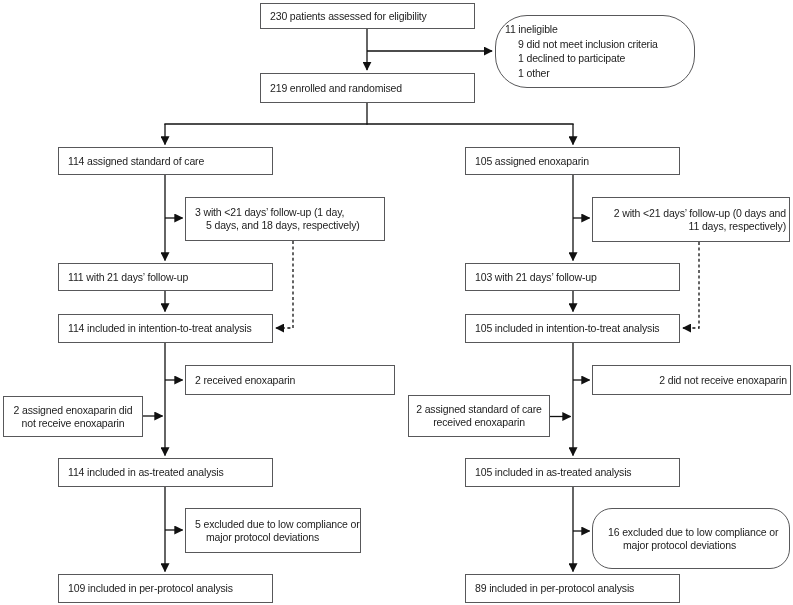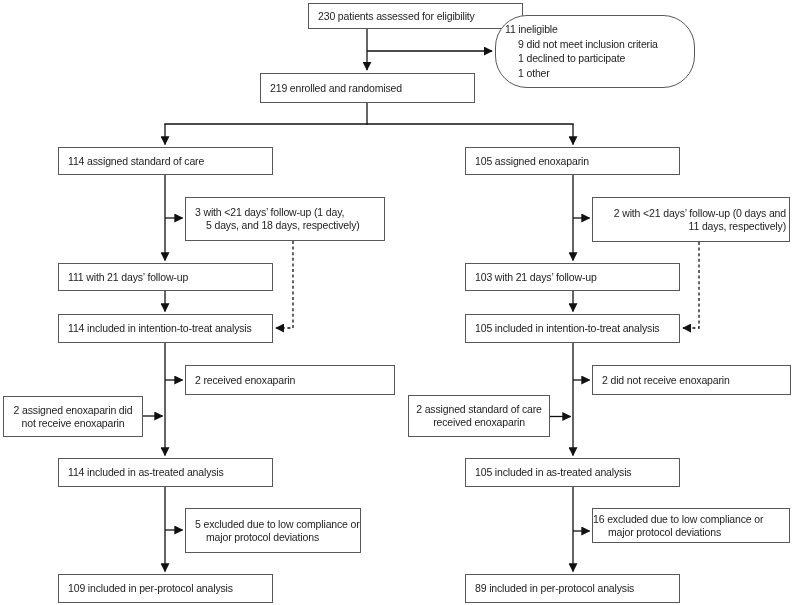--- a/index.html
+++ b/index.html
@@ -90,21 +90,21 @@
       <line x1="573" y1="291" x2="573" y2="311.5" marker-end="url(#arr)"></line>
       <polyline points="699,242 699,328 683,328" marker-end="url(#arr)" stroke-dasharray="3 2.6"></polyline>
       <line x1="573" y1="343" x2="573" y2="455.5" marker-end="url(#arr)"></line>
       <line x1="573" y1="380" x2="589.5" y2="380" marker-end="url(#arr)"></line>
       <line x1="550" y1="416.5" x2="570.5" y2="416.5" marker-end="url(#arr)"></line>
       <line x1="573" y1="487" x2="573" y2="571.5" marker-end="url(#arr)"></line>
       <line x1="573" y1="531" x2="589.5" y2="531" marker-end="url(#arr)"></line>
     </g>
   </svg>
 
-  <div class="box" style="left:260px; top:3px; width:215px; height:26px;margin-left:48px;">
+  <div class="box" style="left:260px; top:3px; width:215px; height:26px;">
     <span class="line">230 patients assessed for eligibility</span>
   </div>
 
   <div class="box list-box" style="left:495px; top:15px; width:200px; height:73px;">
     <span class="line">11 ineligible</span>
     <span class="line sub">9 did not meet inclusion criteria</span>
     <span class="line sub">1 declined to participate</span>
     <span class="line sub">1 other</span>
   </div>
 
@@ -161,34 +161,34 @@
   </div>
 
   <div class="box" style="left:465px; top:263px; width:215px; height:28px;">
     <span class="line">103 with 21 days’ follow-up</span>
   </div>
 
   <div class="box" style="left:465px; top:314px; width:215px; height:29px;">
     <span class="line">105 included in intention-to-treat analysis</span>
   </div>
 
-  <div class="box" style="left:592px; top:365px; width:199px; height:30px;">
+  <div class="box" style="left:592px; top:365px; width:199px; height:30px;text-align:right;">
     <span class="line">2 did not receive enoxaparin</span>
   </div>
 
   <div class="box center-box" style="left:408px; top:395px; width:142px; height:42px;">
     <span class="line">2 assigned standard of care</span>
     <span class="line">received enoxaparin</span>
   </div>
 
   <div class="box" style="left:465px; top:458px; width:215px; height:29px;">
     <span class="line">105 included in as-treated analysis</span>
   </div>
 
-  <div class="box hang-wide" style="left:592px; top:508px; width:198px; height:35px; padding-left:0;">
+  <div class="box hang-wide" style="left:592px; top:508px; width:198px; height:61px; padding-left:15px;border-radius:20px;">
     <span class="line">16 excluded due to low compliance or</span>
     <span class="line line2">major protocol deviations</span>
   </div>
 
   <div class="box" style="left:465px; top:574px; width:215px; height:29px;">
     <span class="line">89 included in per-protocol analysis</span>
   </div>
 
 </div>
 

